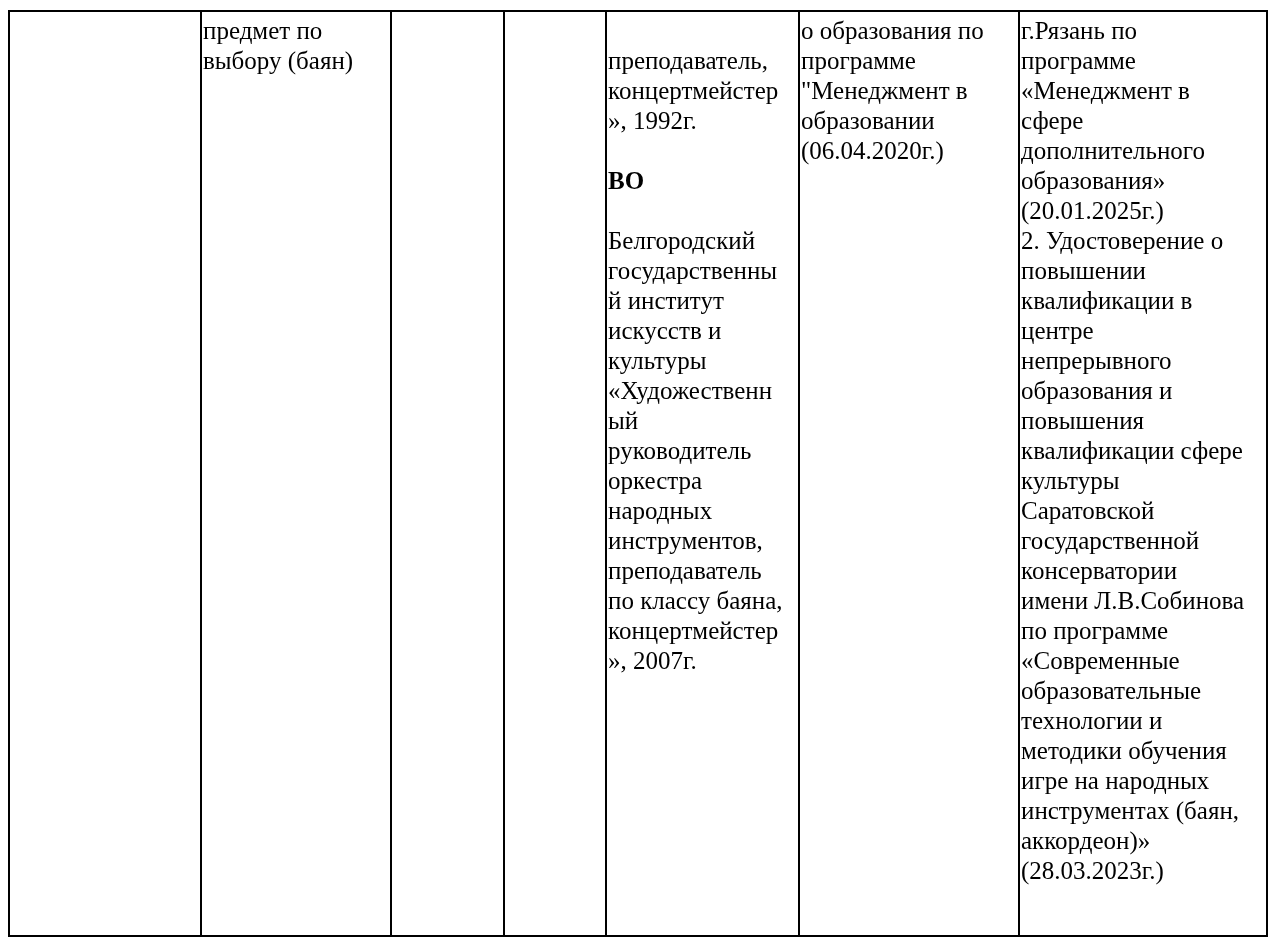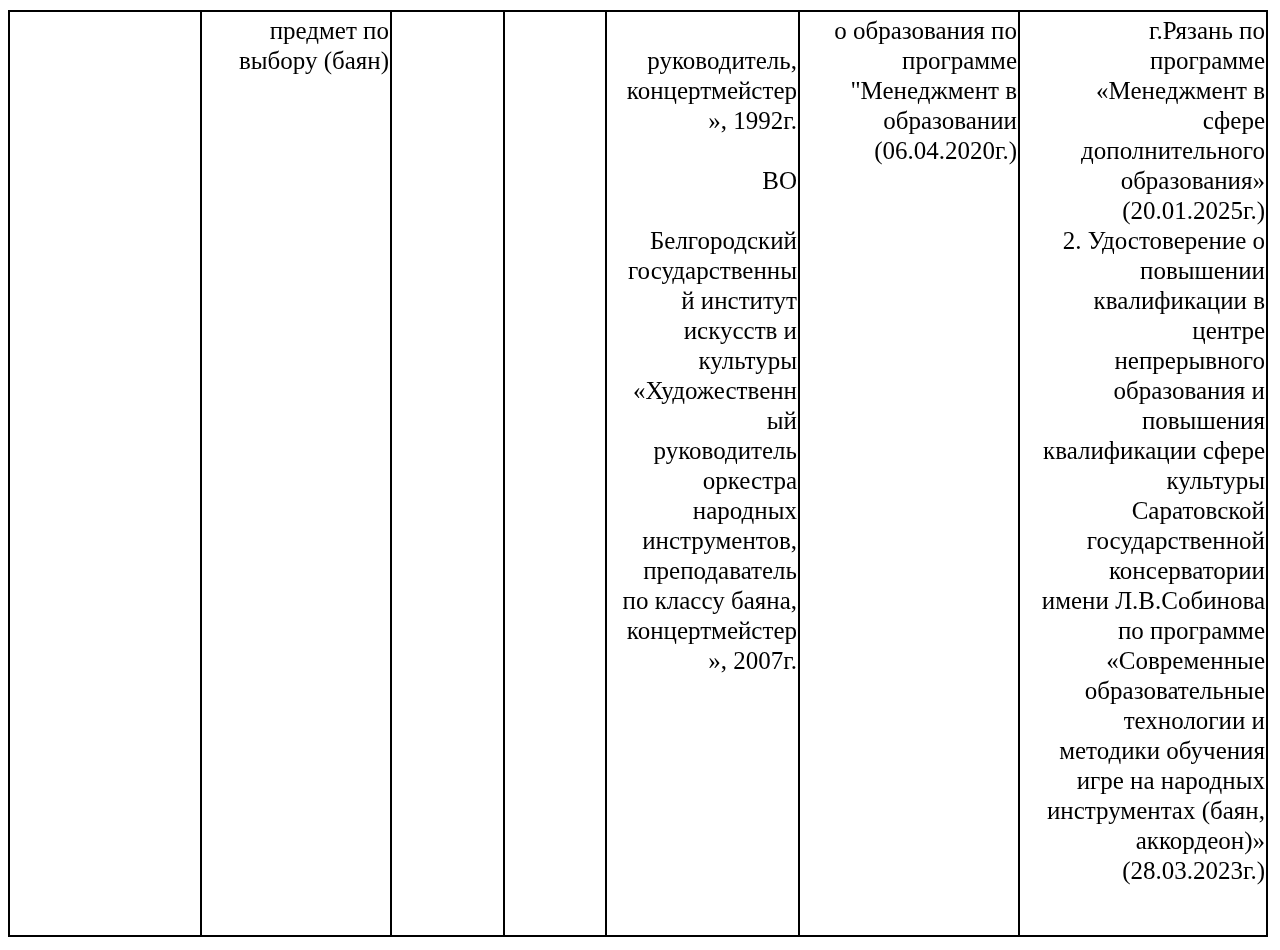--- a/index.html
+++ b/index.html
@@ -19,31 +19,31 @@
     left: 8px;
     top: 10px;
     width: 1258px;
     height: 927px;
     border-collapse: collapse;
     table-layout: fixed;
   }
   table.doc-table td {
     border: 2px solid #000000;
     vertical-align: top;
-    text-align: right;
+    text-align: left;
     padding: 4px 1px 16px 1px;
     font-family: "Liberation Serif", "DejaVu Serif", serif;
     font-size: 25px;
     line-height: 30px;
     color: #000000;
     white-space: pre-line;
     overflow: hidden;
   }
   .vo-bold {
-    font-weight: normal;
+    font-weight: bold;
   }
   .cell-text {
     white-space: pre-line;
   }
 </style>
 </head>
 <body>
 
 <div class="page">
   <table class="doc-table">
@@ -57,21 +57,21 @@
       <col style="width:248px">
     </colgroup>
     <tbody>
         <tr>
       <td></td>
       <td>предмет по
 выбору (баян)</td>
       <td></td>
       <td></td>
       <td>
-        <div class="cell-text">руководитель,
+        <div class="cell-text">преподаватель,
 концертмейстер
 », 1992г.</div>
         <div class="cell-text vo-bold">ВО</div>
         <div class="cell-text">Белгородский
 государственны
 й институт
 искусств и
 культуры
 «Художественн
 ый

